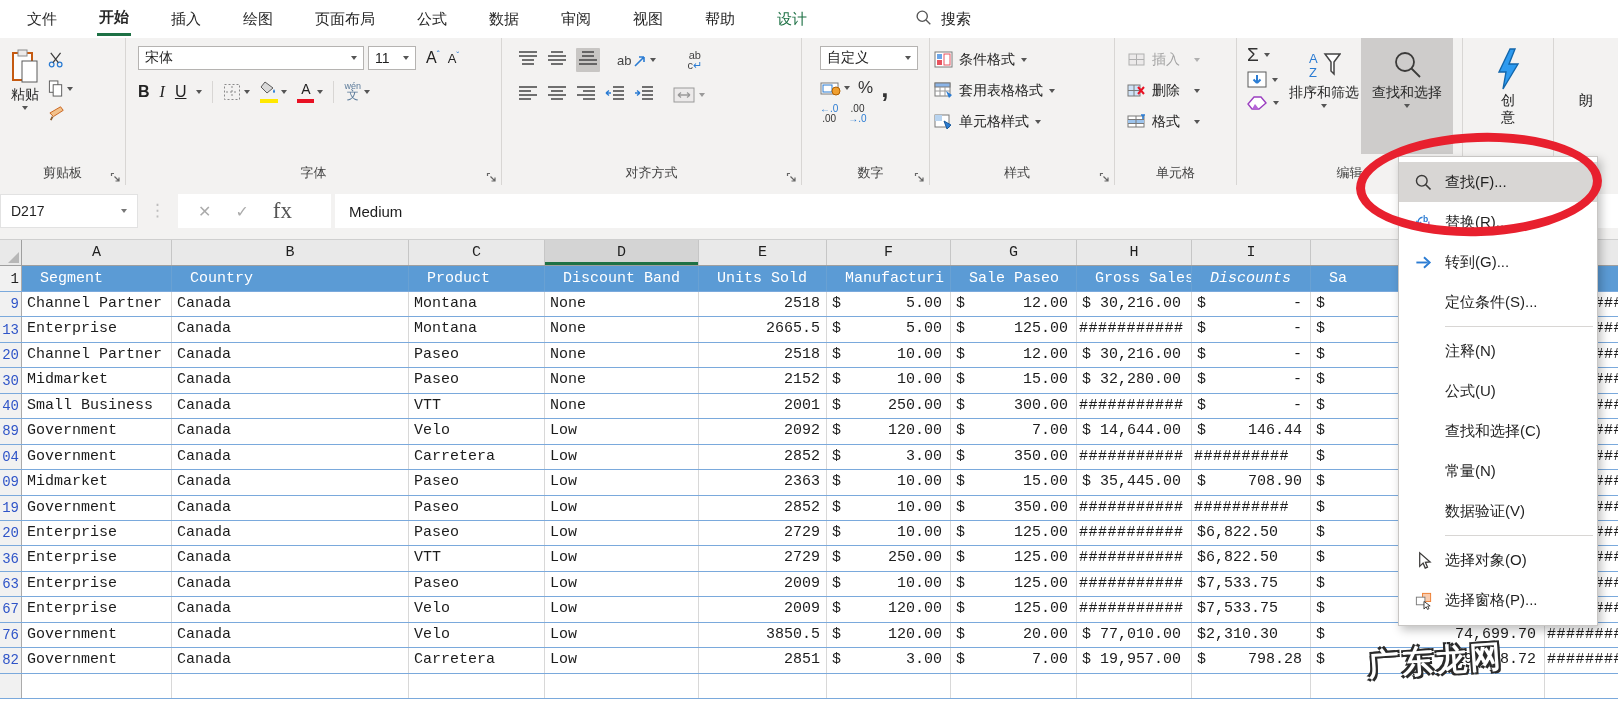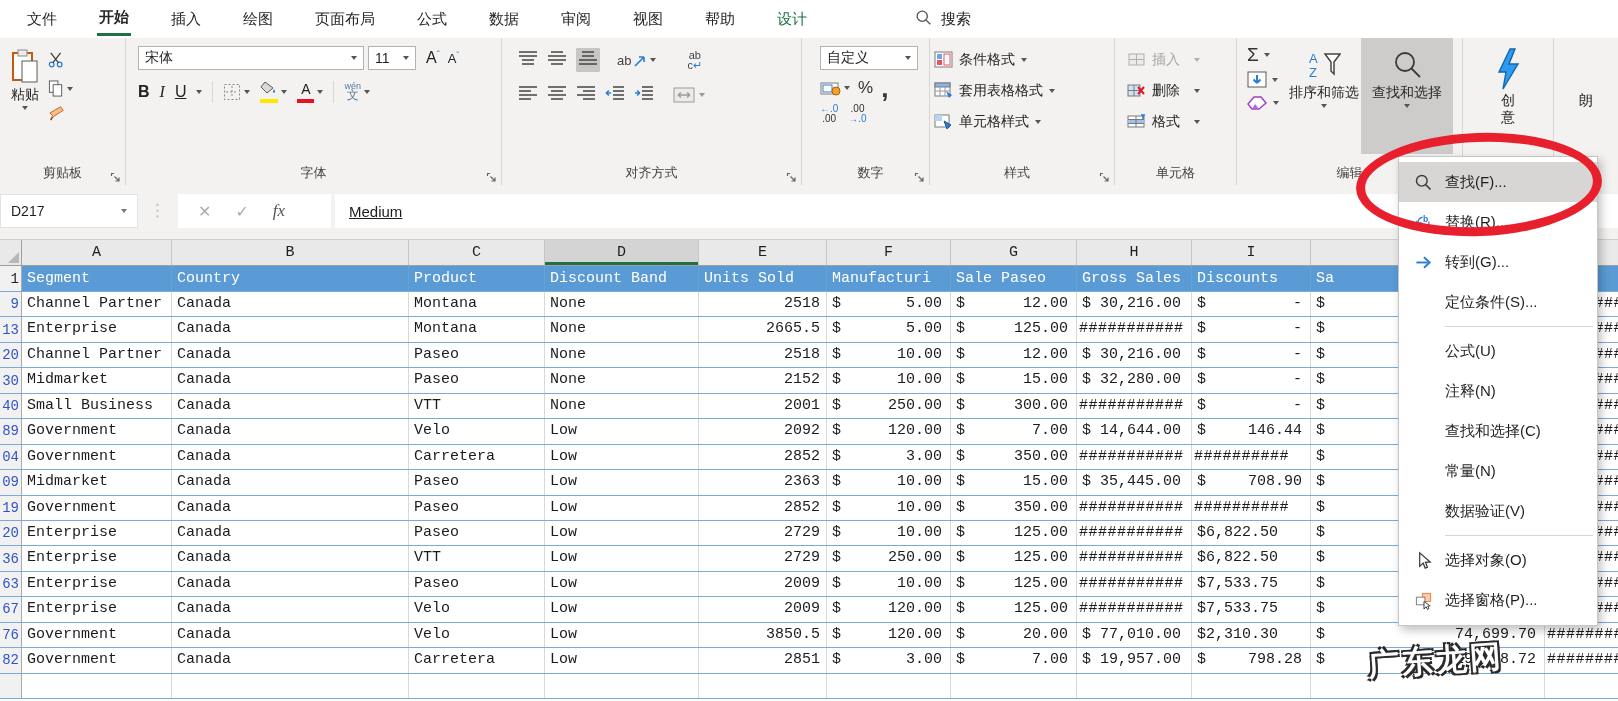--- a/index.html
+++ b/index.html
@@ -44,42 +44,42 @@
   .fbar{position:absolute;left:0;top:185px;width:100%;height:55px;background:#f3f2f1;box-sizing:border-box;
         border-bottom:1px solid #cfcfcf;}
   .namebox{position:absolute;left:0;top:9px;width:138px;height:34px;background:#fff;border:1px solid #e2e2e2;
            box-sizing:border-box;display:flex;align-items:center;padding:0 10px;font-size:14px;color:#1f1f1f;}
   .namebox .cv{margin-left:auto;border-top-color:#777;}
   .fdots{position:absolute;left:149px;top:15px;font-size:17px;color:#bdbdbd;}
   .fxbox{position:absolute;left:178px;top:9px;width:153px;height:34px;background:#fff;display:flex;
          align-items:center;gap:24px;padding-left:20px;box-sizing:border-box;}
   .fx-x{color:#ababab;font-size:16px;}
   .fx-check{color:#ababab;font-size:16px;}
-  .fx-fx{font-family:"Liberation Serif",serif;font-style:italic;font-size:17px;color:#555;}
+  .fx-fx{font-family:"Liberation Serif",serif;font-size:23px;color:#555;}
   .fline{position:absolute;left:335px;top:9px;right:0;height:34px;background:#fff;display:flex;
-         align-items:center;padding-left:14px;font-size:15px;color:#1c1c1c;text-decoration:underline;}
+         align-items:center;padding-left:14px;font-size:15px;color:#1c1c1c;}
 
   
   .sheet{position:absolute;left:0;top:240px;right:0;bottom:0;background:#fff;overflow:hidden;}
   .colhdr{display:flex;height:26px;background:#e9e9e9;border-bottom:1px solid #9f9f9f;box-sizing:border-box;}
   .corner{width:22px;min-width:22px;border-right:1px solid #9f9f9f;position:relative;box-sizing:border-box;background:#e9e9e9;}
   .corner .tri{position:absolute;right:2px;bottom:2px;width:0;height:0;
                border-left:11px solid transparent;border-bottom:11px solid #b7b7b7;}
   .colletter{box-sizing:border-box;border-right:1px solid #c6c6c6;text-align:center;line-height:25px;
              font-family:"Liberation Mono",monospace;font-size:15px;color:#1f1f1f;flex-shrink:0;}
   .colletter.sel{background:#d4d4d4;box-shadow:inset 0 -3px 0 #1e7145;}
   .srow{display:flex;height:25.45px;box-sizing:border-box;border-bottom:1px solid #7aa9dc;background:#fff;}
   .srow.hrow{height:26px;background:#5b9bd5;}
   .rownum{width:22px;min-width:22px;box-sizing:border-box;background:#f1f1f1;border-right:1px solid #ababab;
           display:flex;justify-content:flex-end;align-items:center;overflow:hidden;padding-right:2px;
           font-family:"Liberation Mono",monospace;font-size:14px;color:#2f54c8;}
   .hrow .rownum{color:#1f1f1f;}
   .cell{box-sizing:border-box;border-right:1px solid #d8d8d8;overflow:hidden;white-space:nowrap;flex-shrink:0;
         font-family:"Liberation Mono",monospace;font-size:15px;line-height:24.4px;color:#1c1c1c;}
-  .hrow .cell{color:#fff;border-right-color:#69a1d3;line-height:25px;padding-left:5px;}
+  .hrow .cell{color:#fff;border-right-color:#69a1d3;line-height:25px;padding-left:18px;}
   .c-text{padding-left:5px;}
   .c-num{text-align:right;padding-right:6px;}
   .c-acct{display:flex;justify-content:space-between;padding:0 8px 0 5px;}
   .c-fill{padding-left:2px;letter-spacing:0.5px;}
 
   
   .ctx-menu{position:absolute;left:1398px;top:156px;width:200px;background:#fff;border:1px solid #c8c6c4;
             box-shadow:3px 4px 9px rgba(0,0,0,0.25);z-index:40;padding:5px 0;box-sizing:border-box;}
   .mitem{display:flex;align-items:center;height:40px;padding-left:13px;gap:11px;font-size:15px;color:#1f1f1f;cursor:default;}
   .mitem.hl{background:#d8d6d4;}
@@ -529,21 +529,21 @@
         <div class="srow hrow">
           <div class="rownum">1</div>
           <div class="cell c-text" style="width: 150px;">Segment</div>
           <div class="cell c-text" style="width: 237px;">Country</div>
           <div class="cell c-text" style="width: 136px;">Product</div>
           <div class="cell c-text" style="width: 154px;">Discount Band</div>
           <div class="cell c-text" style="width: 128px;">Units Sold</div>
           <div class="cell c-text" style="width: 124px;">Manufacturi</div>
           <div class="cell c-text" style="width: 126px;">Sale Paseo</div>
           <div class="cell c-text" style="width: 115px;">Gross Sales</div>
-          <div class="cell c-text" style="width: 119px;">Discounts</div>
+          <div class="cell c-text" style="width: 119px; font-style: italic;">Discounts</div>
           <div class="cell c-text" style="width: 234px;">Sa</div>
           <div class="cell c-text" style="width: 100px;"></div>
         </div>
         <div class="srow">
           <div class="rownum">9</div>
           <div class="cell c-text" style="width: 150px;">Channel Partner</div>
           <div class="cell c-text" style="width: 237px;">Canada</div>
           <div class="cell c-text" style="width: 136px;">Montana</div>
           <div class="cell c-text" style="width: 154px;">None</div>
           <div class="cell c-num" style="width: 128px;">2518</div>
@@ -957,25 +957,25 @@
         </span>
         <span>转到(G)...</span>
       </div>
       <div class="mitem">
         <span class="micon"></span>
         <span>定位条件(S)...</span>
       </div>
       <div class="msep"></div>
       <div class="mitem">
         <span class="micon"></span>
-        <span>公式(U)</span>
+        <span>注释(N)</span>
       </div>
       <div class="mitem">
         <span class="micon"></span>
-        <span>注释(N)</span>
+        <span>公式(U)</span>
       </div>
       <div class="mitem">
         <span class="micon"></span>
         <span>查找和选择(C)</span>
       </div>
       <div class="mitem">
         <span class="micon"></span>
         <span>常量(N)</span>
       </div>
       <div class="mitem">

